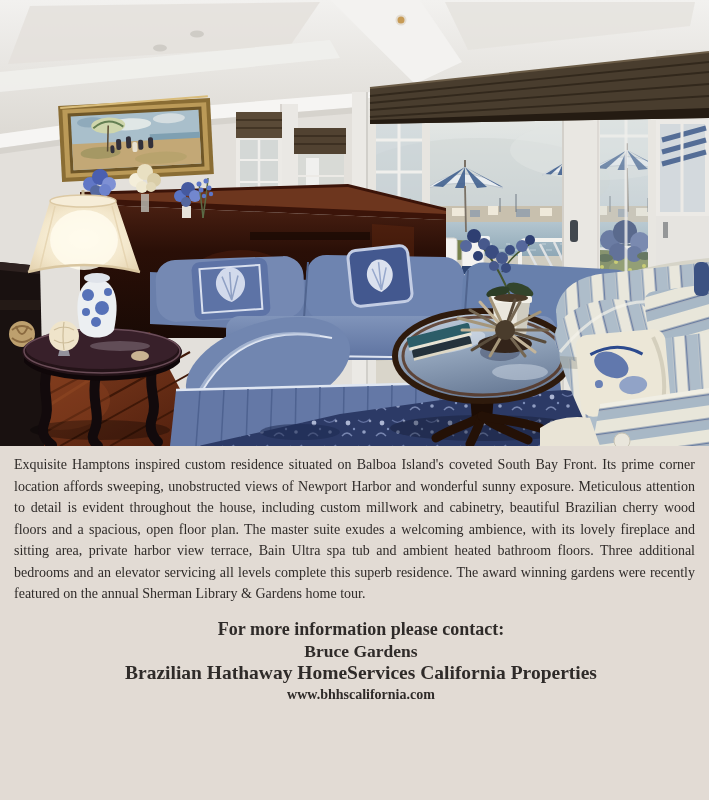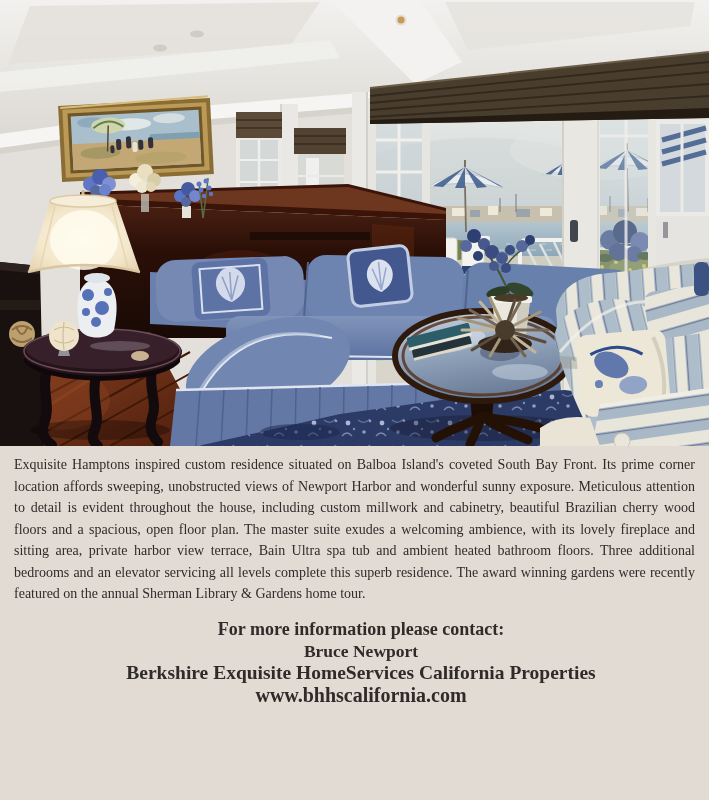--- a/index.html
+++ b/index.html
@@ -18,21 +18,21 @@
     text-align:justify;
   }
   .price{
     margin:18px 0 0 0;text-align:center;
     font-weight:bold;font-size:19.5px;line-height:26px;
   }
   .contact{margin-top:13px;text-align:center;font-weight:bold;}
   .c-line{margin:0;font-size:17.5px;line-height:22px;padding-left:13px;}
   .c-header{font-size:18px;}
   .c-company{font-size:19.5px;}
-  .c-website{font-size:20px;}
+  .c-website{font-size:14px;}
 </style>
 </head>
 <body>
 
 <div class="page">
 
   <figure class="photo-wrap" style="margin:0">
   <svg viewBox="0 0 709 446" width="709" height="446" preserveAspectRatio="none">
     <defs>
       <linearGradient id="gCeil" x1="0" y1="0" x2="0" y2="1">
@@ -572,18 +572,18 @@
     <path d="M540,428 Q560,414 590,418 L600,446 L540,446 Z" fill="#e9e4d6"></path>
     <circle cx="622" cy="441" r="8" fill="#e9e6dc" stroke="#c9c4b4"></circle>
   </svg>
   </figure>
 
   <p class="desc">Exquisite Hamptons inspired custom residence situated on Balboa Island's coveted South Bay Front. Its prime corner location affords sweeping, unobstructed views of Newport Harbor and wonderful sunny exposure. Meticulous attention to detail is evident throughout the house, including custom millwork and cabinetry, beautiful Brazilian cherry wood floors and a spacious, open floor plan. The master suite exudes a welcoming ambience, with its lovely fireplace and sitting area, private harbor view terrace, Bain Ultra spa tub and ambient heated bathroom floors. Three additional bedrooms and an elevator servicing all levels complete this superb residence. The award winning gardens were recently featured on the annual Sherman Library &amp; Gardens home tour.</p>
 
 
   <div class="contact">
     <p class="c-line c-header">For more information please contact:</p>
-    <p class="c-line">Bruce Newport</p>
-    <p class="c-line c-company">Berkshire Exquisite HomeServices California Properties</p>
+    <p class="c-line">Bruce Gardens</p>
+    <p class="c-line c-company">Brazilian Hathaway HomeServices California Properties</p>
     <p class="c-line c-website">www.bhhscalifornia.com</p>
   </div>
 
 </div>
 
 </body></html>

